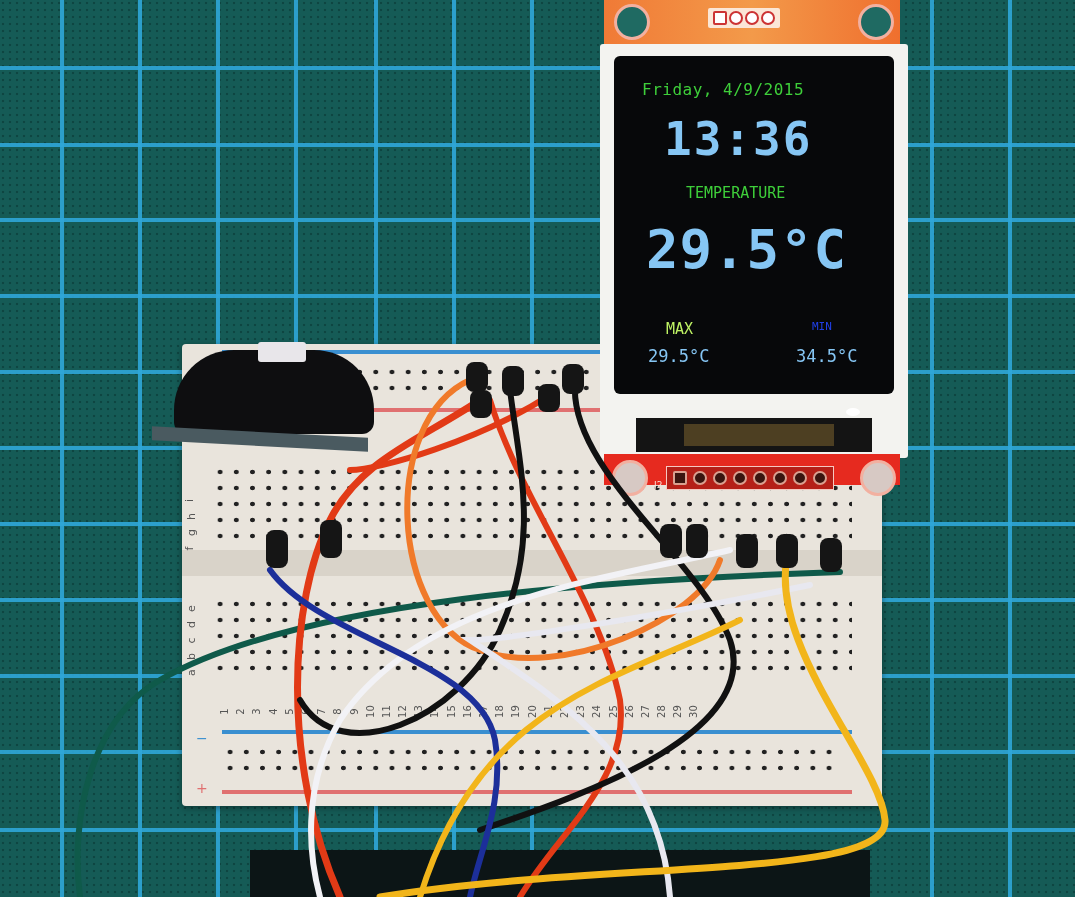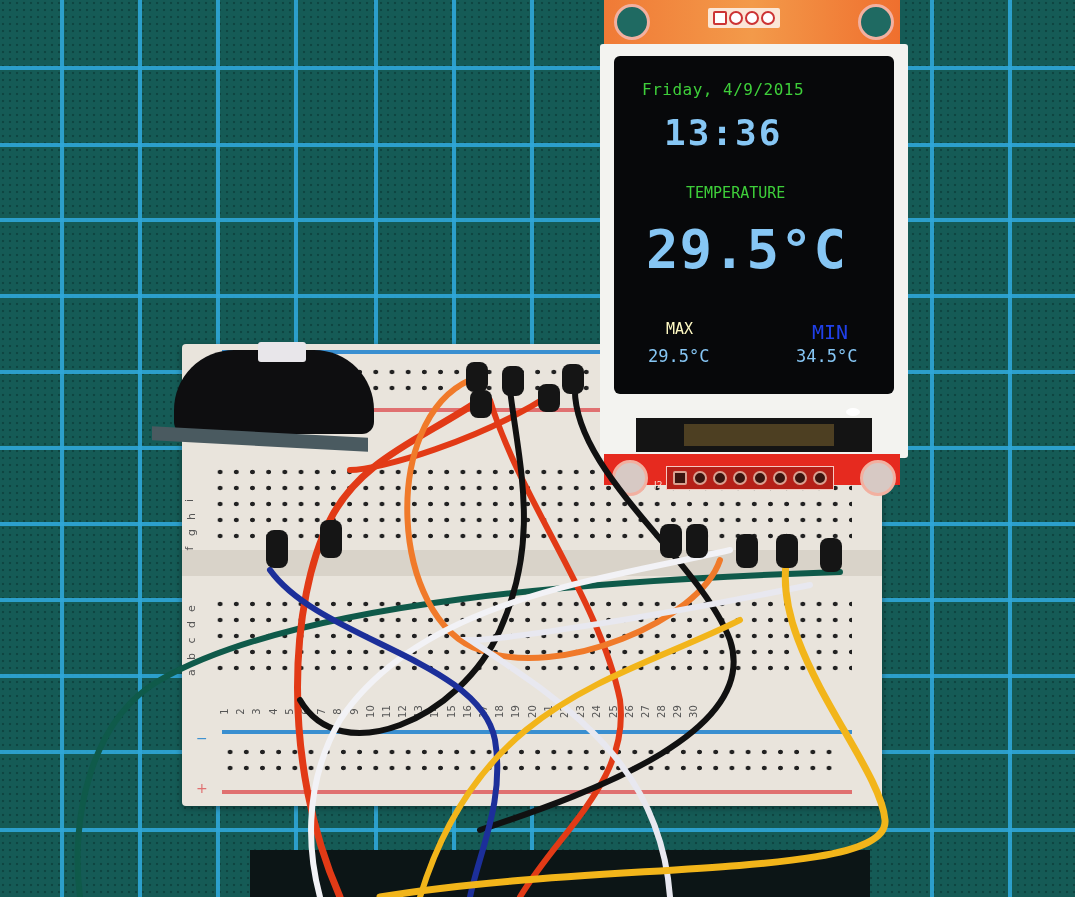--- a/index.html
+++ b/index.html
@@ -39,25 +39,25 @@
   .pin{display:inline-block;width:14px;height:14px;border-radius:50%;background:#fff;border:2px solid #c33;margin:0 1px;box-sizing:border-box;}
   .pinrow{position:absolute;display:flex;align-items:center;padding:3px 4px;background:#fbe6d6;border-radius:2px;}
   .bpinrow{position:absolute;display:flex;gap:6px;padding:4px 6px;background:#b52018;border:1px solid #f6c9c2;}
   .bpin{width:14px;height:14px;border-radius:50%;background:#3a1510;border:2px solid #d9a090;box-sizing:border-box;}
   .frame{position:absolute;left:0;top:44px;width:308px;height:414px;background:#f3f3f0;border-radius:3px;}
   .flex{position:absolute;left:36px;top:418px;width:236px;height:34px;background:#141414;}
   .flex .tape{position:absolute;left:48px;top:6px;width:150px;height:22px;background:#5b4a25;opacity:.8;}
   .screen{position:absolute;left:614px;top:56px;width:280px;height:338px;background:#07080a;border-radius:6px;}
 
   .scr-date{position:absolute;left:642px;top:80px;color:#3ecf3a;font-size:16px;letter-spacing:0.5px;text-align:right;}
-  .scr-time{position:absolute;left:664px;top:112px;color:#86c6f4;font-size:36px;font-weight:bold;letter-spacing:2px;}
+  .scr-time{position:absolute;left:664px;top:112px;color:#86c6f4;font-size:46px;font-weight:bold;letter-spacing:2px;}
   .scr-templabel{position:absolute;left:686px;top:184px;color:#3ecf3a;font-size:15px;}
   .scr-temp{position:absolute;left:646px;top:218px;color:#86c6f4;font-size:54px;font-weight:bold;letter-spacing:1px;}
-  .scr-maxlabel{position:absolute;left:666px;top:320px;color:#fef9c3;font-size:15px;}
-  .scr-minlabel{position:absolute;left:812px;top:320px;color:#2040e8;font-size:20px;}
+  .scr-maxlabel{position:absolute;left:666px;top:320px;color:#bef264;font-size:15px;}
+  .scr-minlabel{position:absolute;left:812px;top:320px;color:#2040e8;font-size:11px;}
   .scr-maxval{position:absolute;left:648px;top:346px;color:#86c6f4;font-size:17px;}
   .scr-minval{position:absolute;left:796px;top:346px;color:#86c6f4;font-size:17px;}
   .glare{position:absolute;left:846px;top:408px;width:14px;height:8px;border-radius:50%;background:#fff;}
 
   .arduino{position:absolute;left:250px;top:850px;width:620px;height:60px;background:#0c1516;}
   svg.wires{position:absolute;left:0;top:0;}
 </style>
 </head>
 <body>
 

